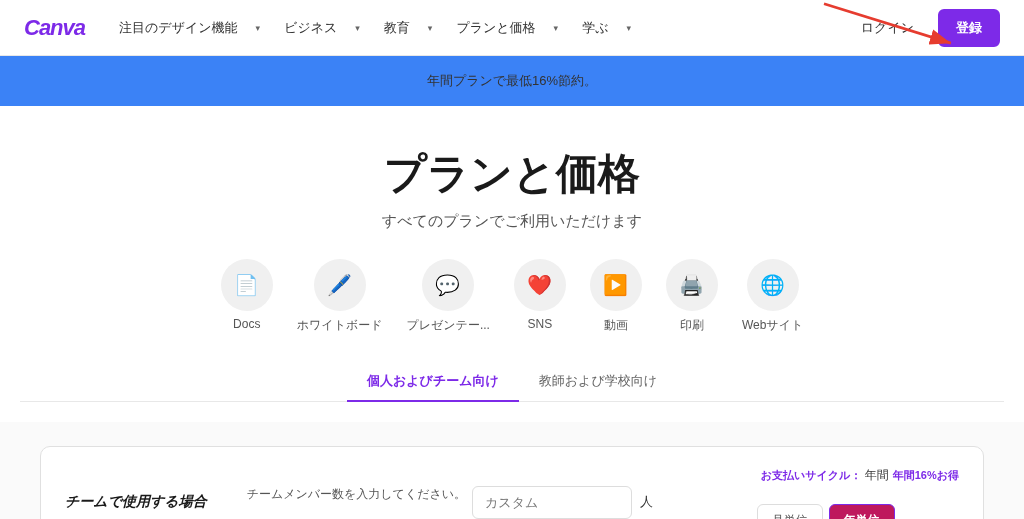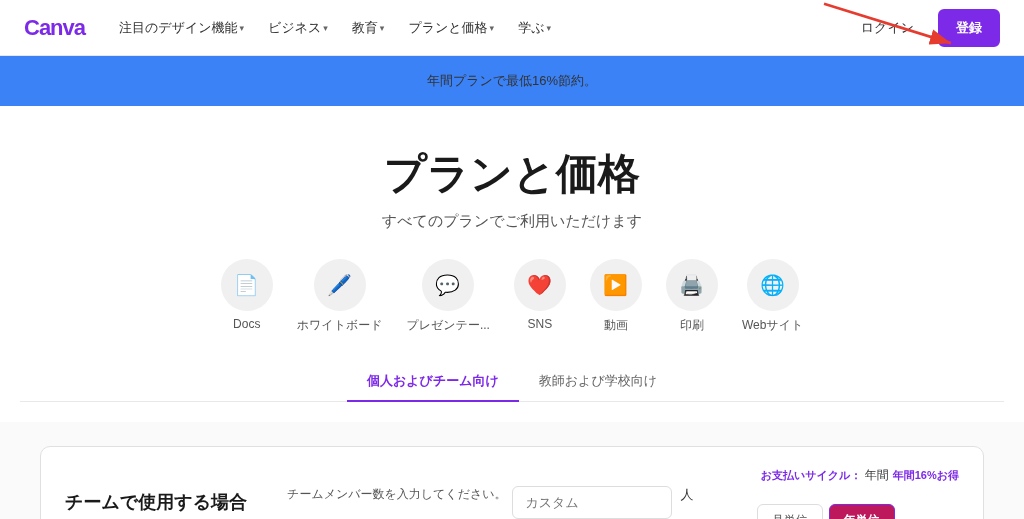--- a/index.html
+++ b/index.html
@@ -4,25 +4,25 @@
   <style>
     * { margin: 0; padding: 0; box-sizing: border-box; }
     body { font-family: -apple-system, BlinkMacSystemFont, 'Segoe UI', sans-serif; background: #fff; width: 1024px; overflow-x: hidden; }
 
     
     .header {
       display: flex; align-items: center; height: 56px;
       padding: 0 24px; border-bottom: 1px solid #e8e8e8;
       position: relative;
     }
-    .logo { display: flex; align-items: center; margin-right: 24px; }
+    .logo { display: flex; align-items: center; margin-right: 24px; font-style: italic; }
     .logo-text { font-size: 22px; font-weight: 700; color: #7d2ae8; letter-spacing: -1px; }
     .nav { display: flex; gap: 4px; align-items: center; }
     .nav-item {
-      display: flex; align-items: center; gap: 2px;
+      display: flex; align-items: center; gap: 18px;
       padding: 6px 10px; font-size: 13px; color: #333;
       cursor: pointer; border-radius: 6px; text-align: center;
     }
     .chevron { font-size: 9px; color: #666; }
     .header-actions { margin-left: auto; display: flex; align-items: center; gap: 8px; }
     .btn-login {
       padding: 8px 16px; font-size: 13px; color: #333;
       border: none; background: none; cursor: pointer; border-radius: 6px;
     }
     .btn-register {
@@ -61,24 +61,24 @@
 
     
     .main-content { padding: 24px 40px; background: #fafafa; }
 
     
     .team-config {
       background: #fff; border: 1px solid #e0e0e0; border-radius: 10px;
       padding: 20px 24px; margin-bottom: 24px;
       display: flex; align-items: center; gap: 40px;
     }
-    .team-config-title { font-size: 18px; font-weight: 600; color: #1a1a1a; min-width: 120px; }
+    .team-config-title { font-size: 14px; font-weight: 600; color: #1a1a1a; min-width: 120px; font-style: italic; }
     .team-input-group { display: flex; flex-direction: row; gap: 6px; flex: 1; }
     .team-input-label { font-size: 12px; color: #555; }
-    .team-input-row { display: flex; gap: 8px; }
+    .team-input-row { display: flex; align-items: center; gap: 8px; }
     .team-input {
       border: 1px solid #ddd; border-radius: 6px; padding: 8px 12px;
       font-size: 13px; color: #999; width: 160px;
     }
     .team-input-unit { font-size: 13px; color: #333; }
     .billing-group { display: flex; flex-direction: column; gap: 20px; }
     .billing-label { font-size: 12px; color: #333; }
     .billing-label span { color: #7d2ae8; font-size: 11px; font-weight: 600; margin-left: 4px; }
     .billing-toggle { display: flex; gap: 6px; }
     .billing-btn {

